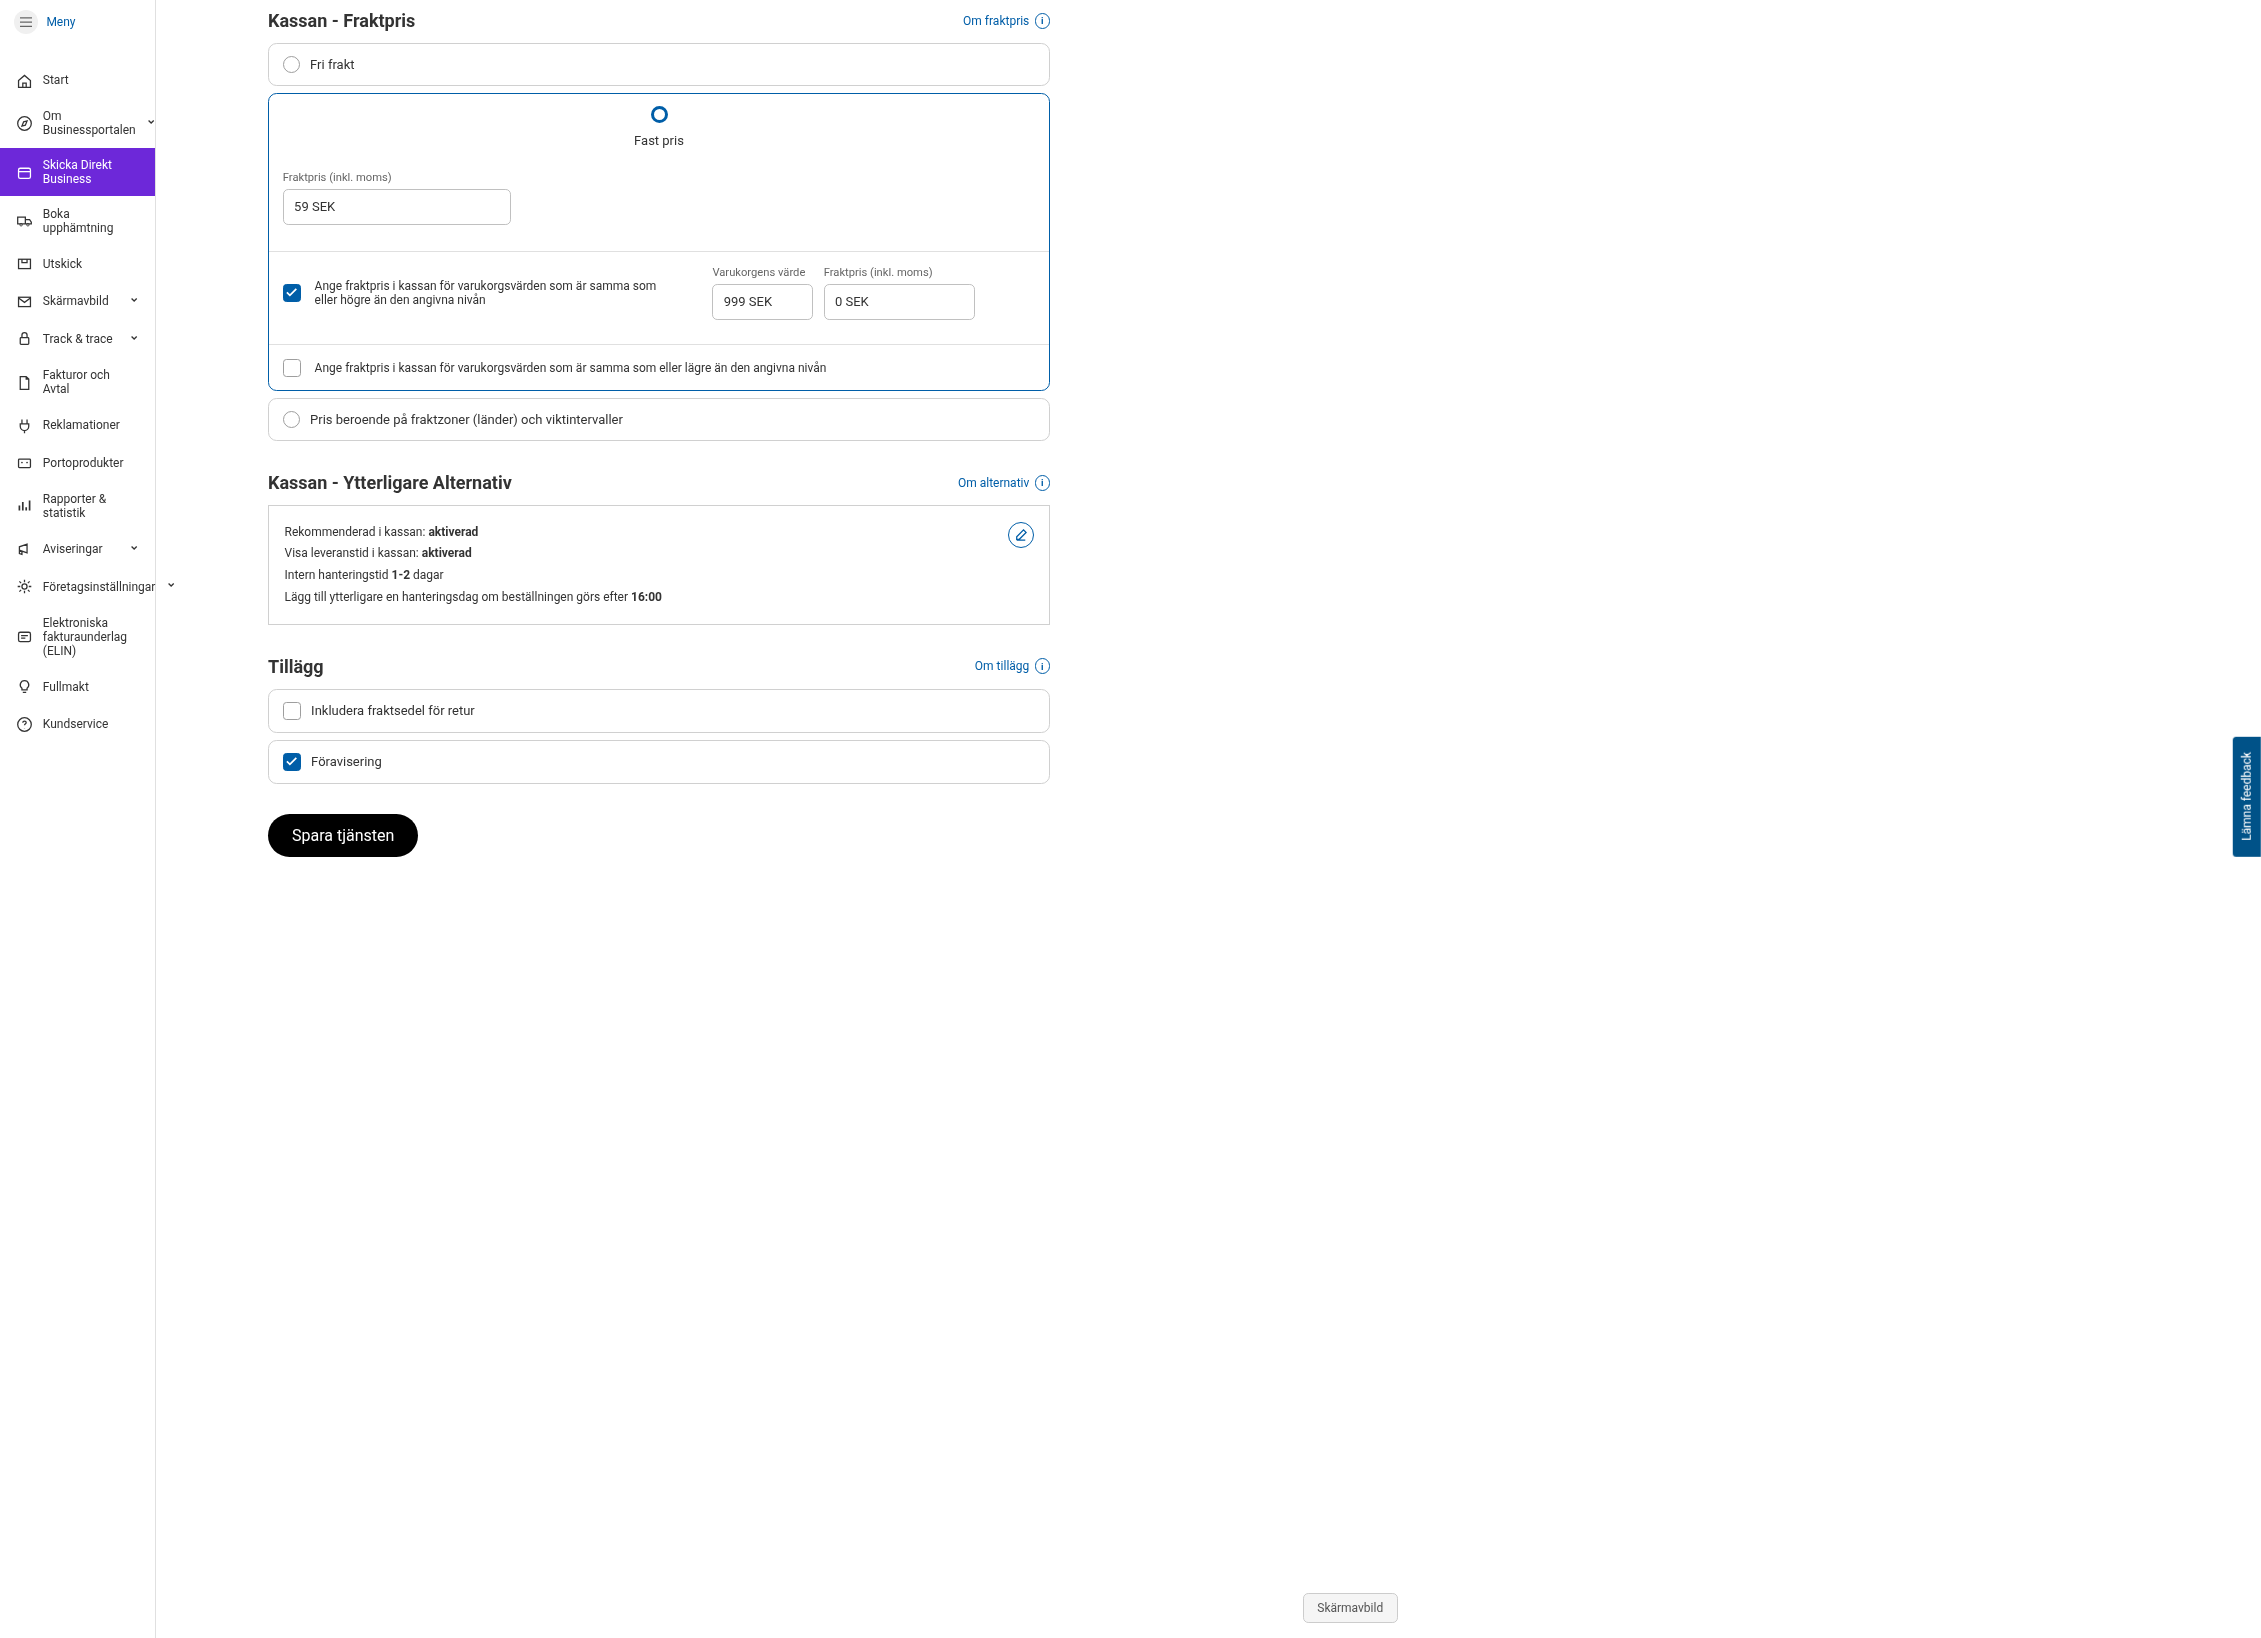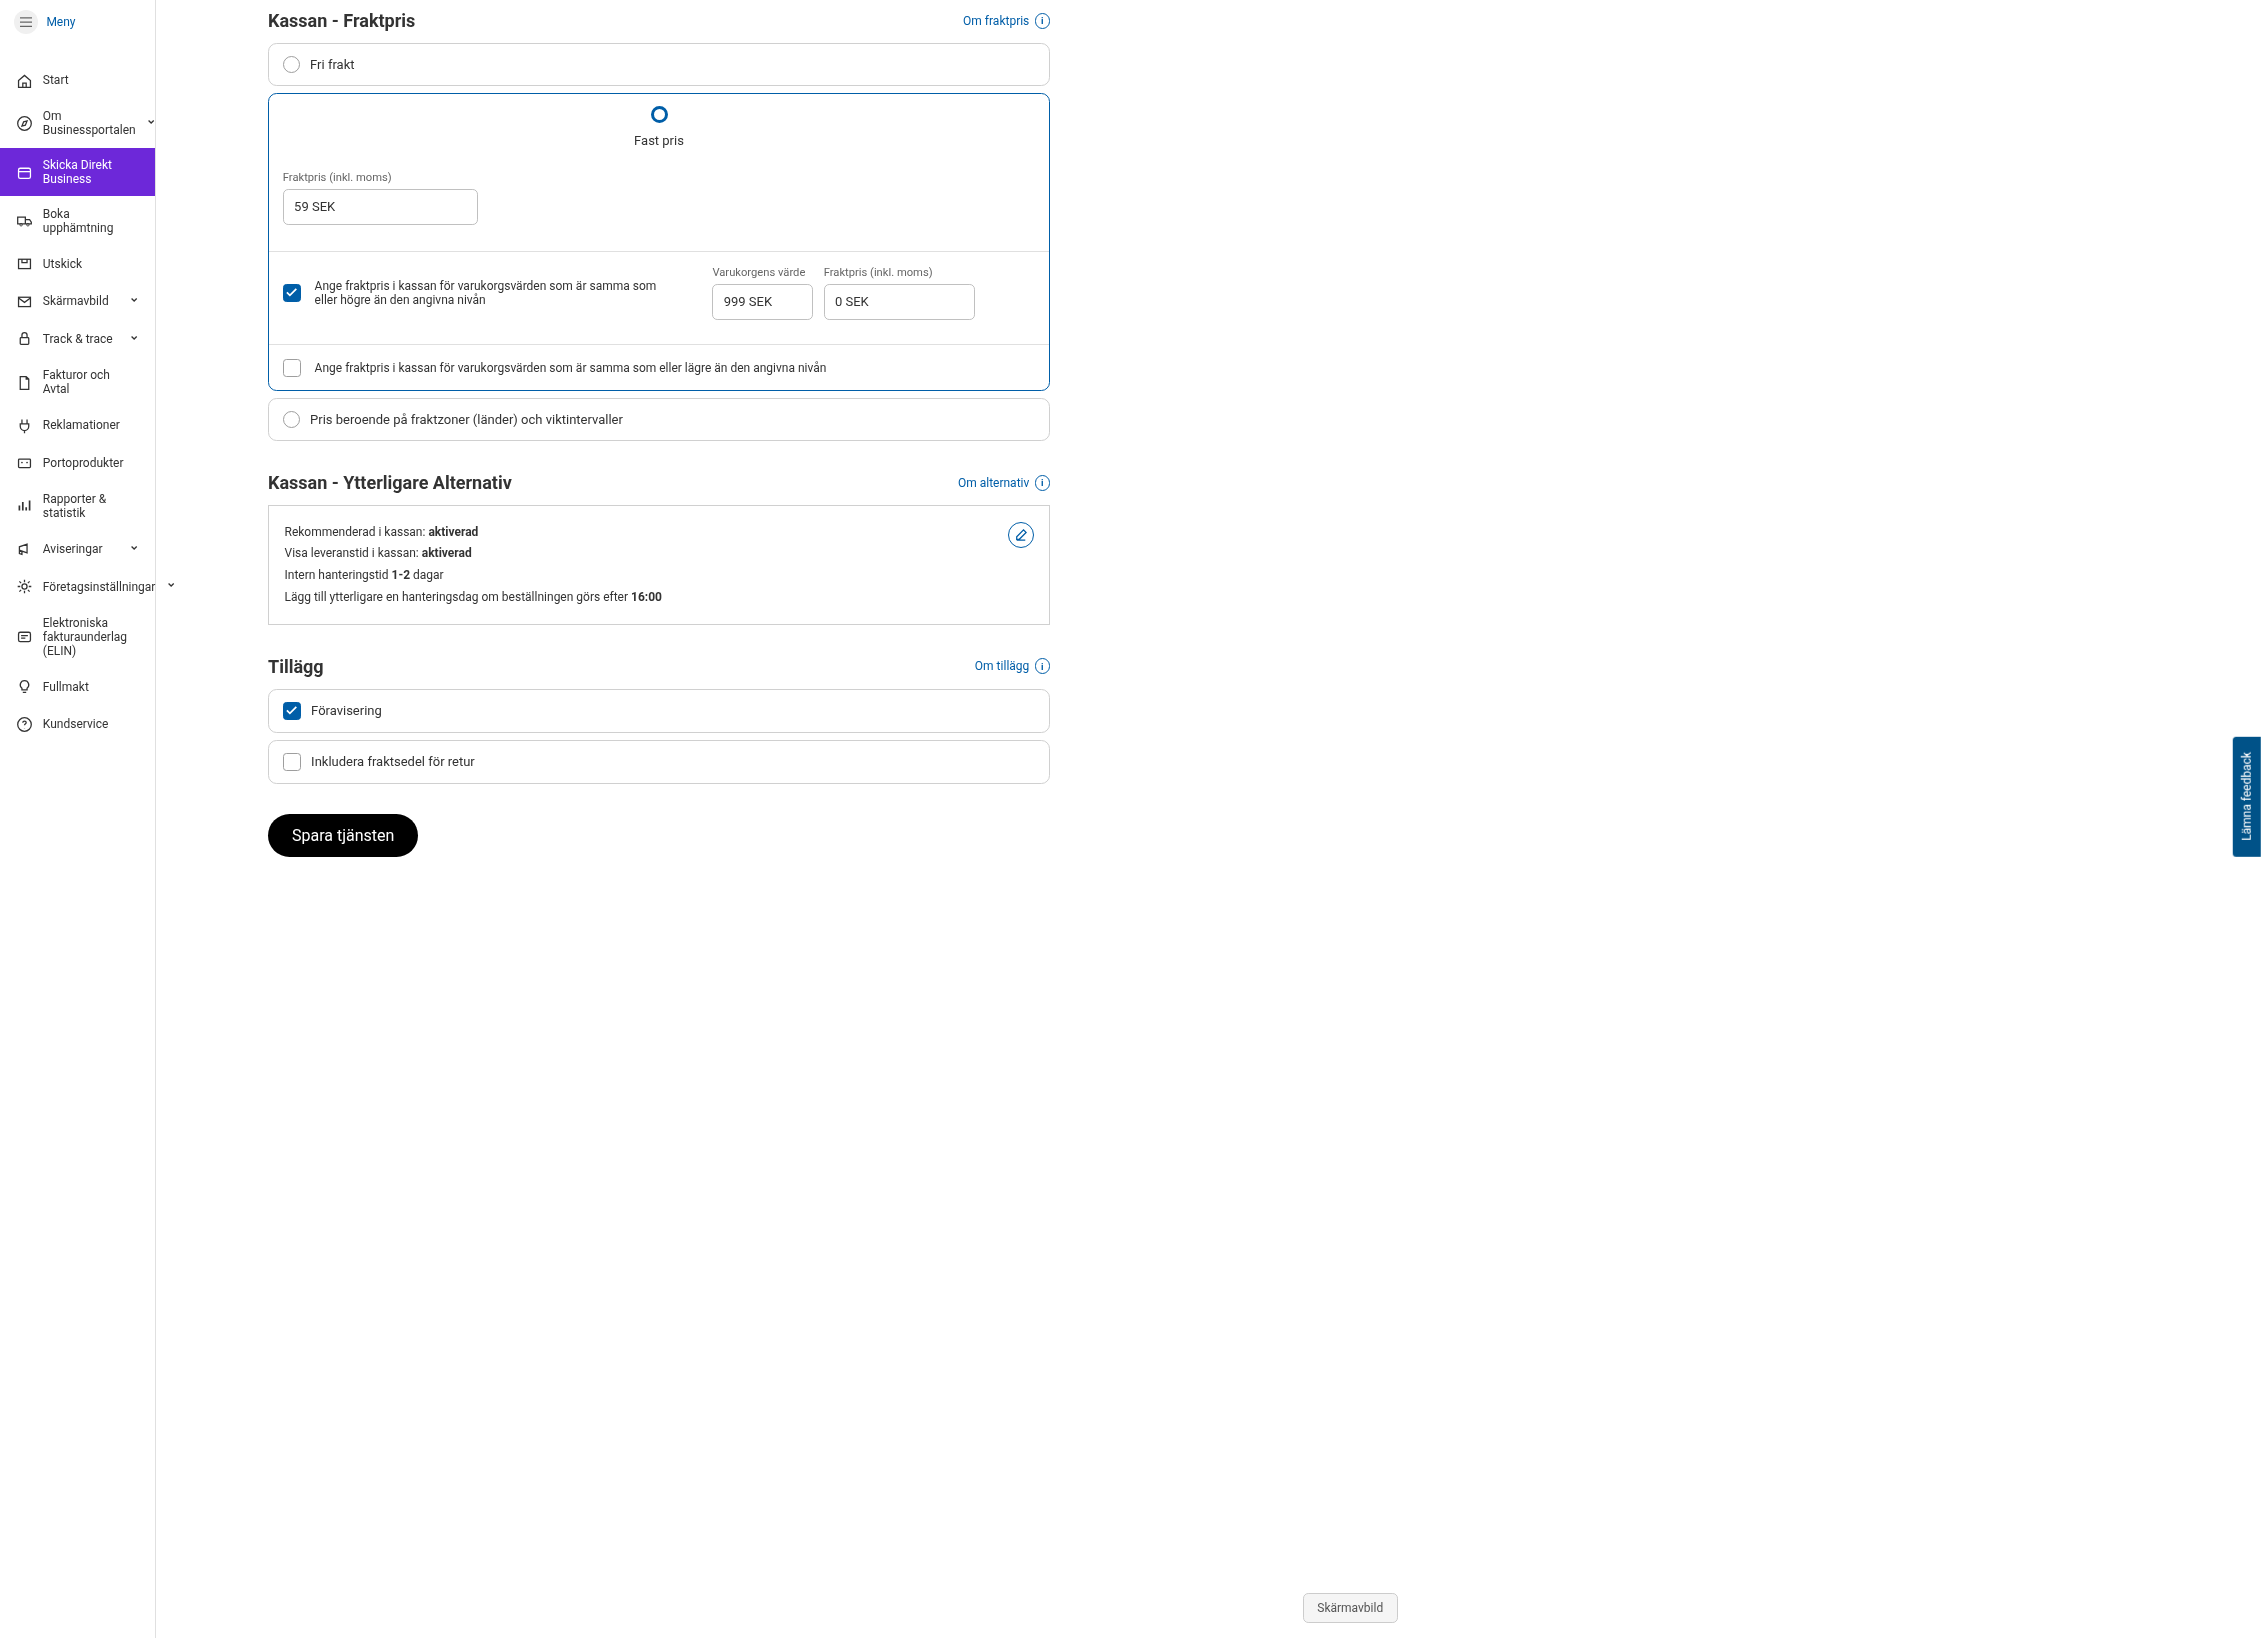--- a/index.html
+++ b/index.html
@@ -144,21 +144,21 @@
     .input-group {
       padding: 0 13.8px 15.5px 13.8px;
     }
     .input-label {
       font-size: 11.2px;
       color: #666;
       margin-bottom: 5.2px;
       display: block;
     }
     .text-input {
-      width: 195px;
+      width: 228px;
       padding: 9.5px 10.3px;
       border: 0.9px solid #c0c0c0;
       border-radius: 5.2px;
       font-size: 13px;
       color: #333;
     }
     .text-input.small {
       width: 101px;
     }
     .check-row {
@@ -531,31 +531,31 @@
   
   <div class="section-header" style="margin-top:31px">
     <h2 class="section-title">Tillägg</h2>
     <div class="info-link">
       <span>Om tillägg</span>
       <span class="info-icon-circle">i</span>
     </div>
   </div>
 
   <div class="addon-card">
+    <div class="checkbox"></div>
+    <span class="option-label">Inkludera fraktsedel för retur</span>
+  </div>
+
+  <div class="addon-card">
     <div class="checkbox checked">
       <svg width="11.2" height="8.6" viewBox="0 0 13 10">
           <path d="M1 5l3.5 3.5L12 1" stroke="#fff" stroke-width="2" fill="none"></path>
         </svg>
     </div>
     <span class="option-label">Föravisering</span>
   </div>
 
-  <div class="addon-card">
-    <div class="checkbox"></div>
-    <span class="option-label">Inkludera fraktsedel för retur</span>
-  </div>
-
   <button class="save-btn">Spara tjänsten</button>
 </div>
 
 <div class="feedback-tab">Lämna feedback</div>
 <div class="screenshot-pill">Skärmavbild</div>
 
 
 </body></html>

